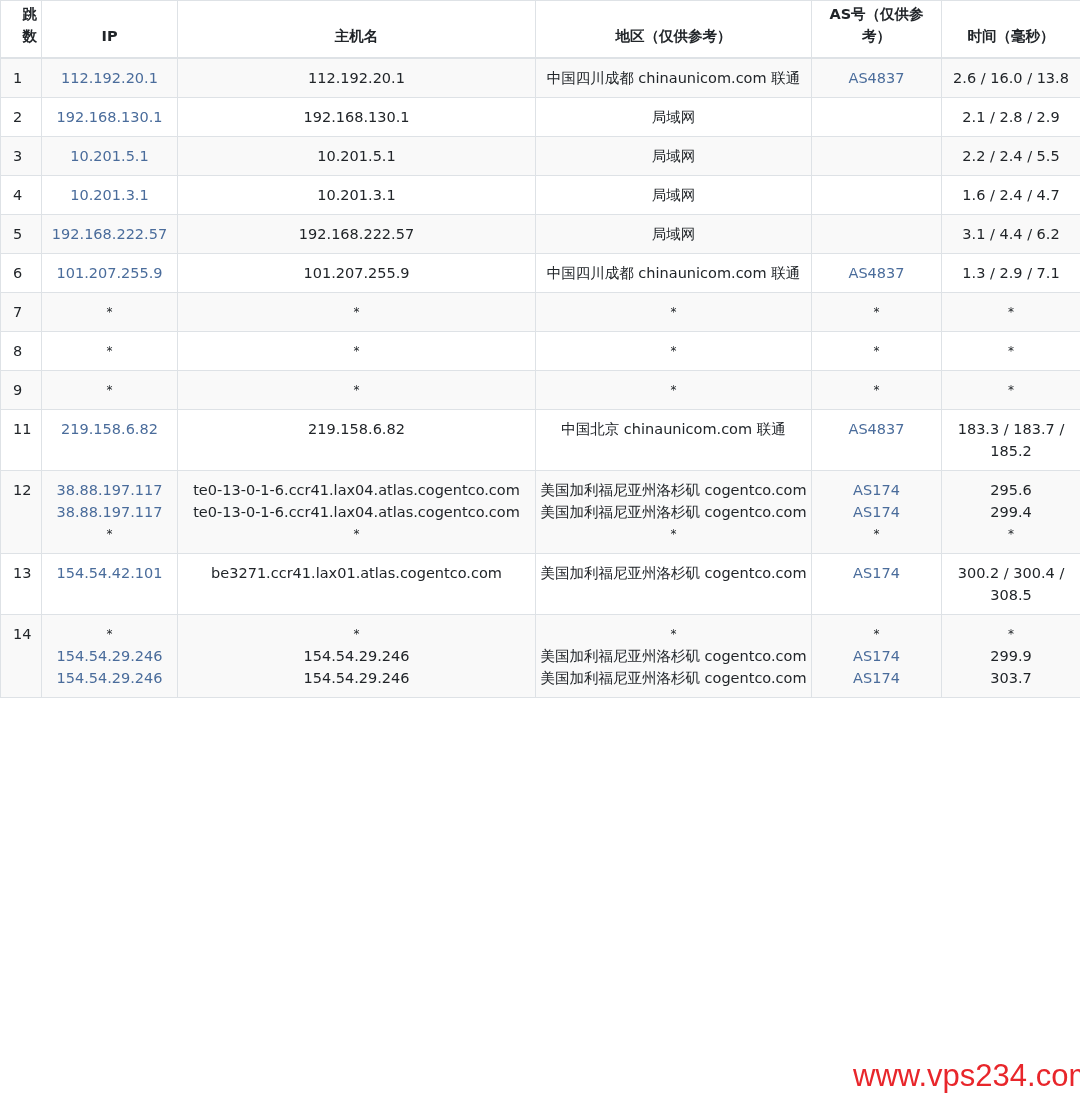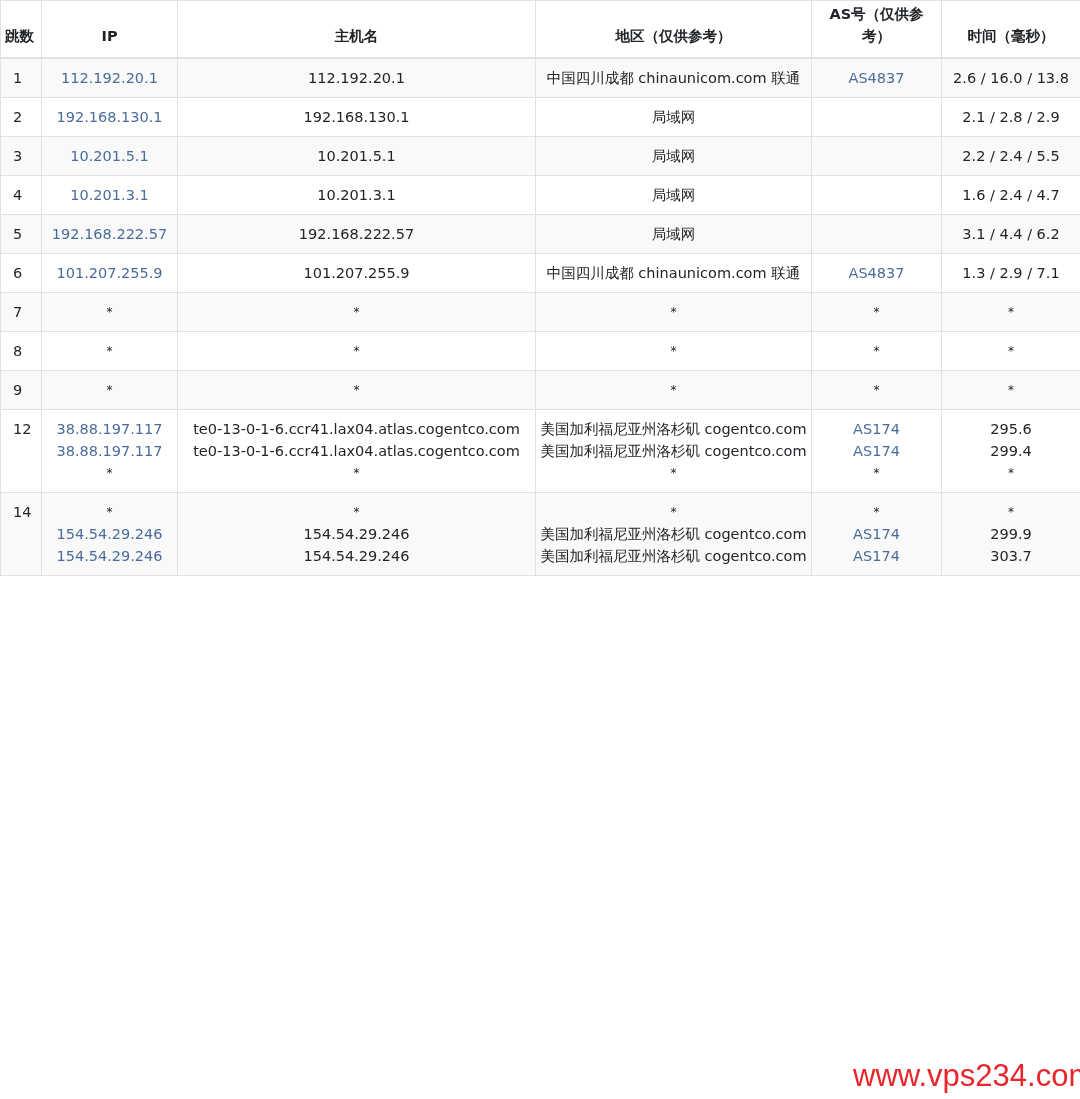--- a/index.html
+++ b/index.html
@@ -7,21 +7,21 @@
          font-family: "DejaVu Sans", "Liberation Sans", sans-serif; color: #212529; }
   table { border-collapse: collapse; width: 1080px; table-layout: fixed; font-size: 14.5px; line-height: 22px; }
   col.c-hop { width: 41px; }
   col.c-ip { width: 136px; }
   col.c-host { width: 358px; }
   col.c-geo { width: 276px; }
   col.c-as { width: 130px; }
   col.c-time { width: 139px; }
   th, td { border: 1px solid #dee2e6; vertical-align: top; text-align: center; padding: 8px 4px; }
   th { font-weight: bold; vertical-align: bottom; border-bottom: 2px solid #dee2e6; padding: 2px 4px 10px; background: #fff; }
-  th.hop-h { text-align: left; padding-left: 4px; }
+  th.hop-h { text-align: right; padding-left: 16px; }
   td.hop { text-align: left; padding-left: 12px; }
   tbody tr:nth-child(odd) td { background: #f9f9f9; }
   tbody tr:nth-child(even) td { background: #ffffff; }
   .link { color: #4a6c9b; text-decoration: none; cursor: pointer; }
   .line { display: block; }
   .star { font-size: 12px; }
   .watermark { position: absolute; left: 818px; top: 1058px; font-family: "Liberation Sans", sans-serif;
                font-size: 31px; color: #e8262b; letter-spacing: 0px; pointer-events: none; line-height: 36px; margin-left: 35px; }
 </style>
 </head>
@@ -203,20 +203,38 @@
           <span class="line star">*</span>
         </td>
         <td>
           <span class="line star">*</span>
         </td>
         <td>
           <span class="line star">*</span>
         </td>
       </tr>
       <tr>
+        <td class="hop">11</td>
+        <td>
+          <a class="line link">219.158.6.82</a>
+        </td>
+        <td>
+          <span class="line">219.158.6.82</span>
+        </td>
+        <td>
+          <span class="line">中国北京 chinaunicom.com 联通</span>
+        </td>
+        <td>
+          <a class="line link">AS4837</a>
+        </td>
+        <td>
+          <span class="line">183.3 / 183.7 / 185.2</span>
+        </td>
+      </tr>
+      <tr>
         <td class="hop">12</td>
         <td>
           <a class="line link">38.88.197.117</a>
           <a class="line link">38.88.197.117</a>
           <span class="line star">*</span>
         </td>
         <td>
           <span class="line">te0-13-0-1-6.ccr41.lax04.atlas.cogentco.com</span>
           <span class="line">te0-13-0-1-6.ccr41.lax04.atlas.cogentco.com</span>
           <span class="line star">*</span>
@@ -228,20 +246,38 @@
         </td>
         <td>
           <a class="line link">AS174</a>
           <a class="line link">AS174</a>
           <span class="line star">*</span>
         </td>
         <td>
           <span class="line">295.6</span>
           <span class="line">299.4</span>
           <span class="line star">*</span>
+        </td>
+      </tr>
+      <tr>
+        <td class="hop">13</td>
+        <td>
+          <a class="line link">154.54.42.101</a>
+        </td>
+        <td>
+          <span class="line">be3271.ccr41.lax01.atlas.cogentco.com</span>
+        </td>
+        <td>
+          <span class="line">美国加利福尼亚州洛杉矶 cogentco.com</span>
+        </td>
+        <td>
+          <a class="line link">AS174</a>
+        </td>
+        <td>
+          <span class="line">300.2 / 300.4 / 308.5</span>
         </td>
       </tr>
       <tr>
         <td class="hop">14</td>
         <td>
           <span class="line star">*</span>
           <a class="line link">154.54.29.246</a>
           <a class="line link">154.54.29.246</a>
         </td>
         <td>

